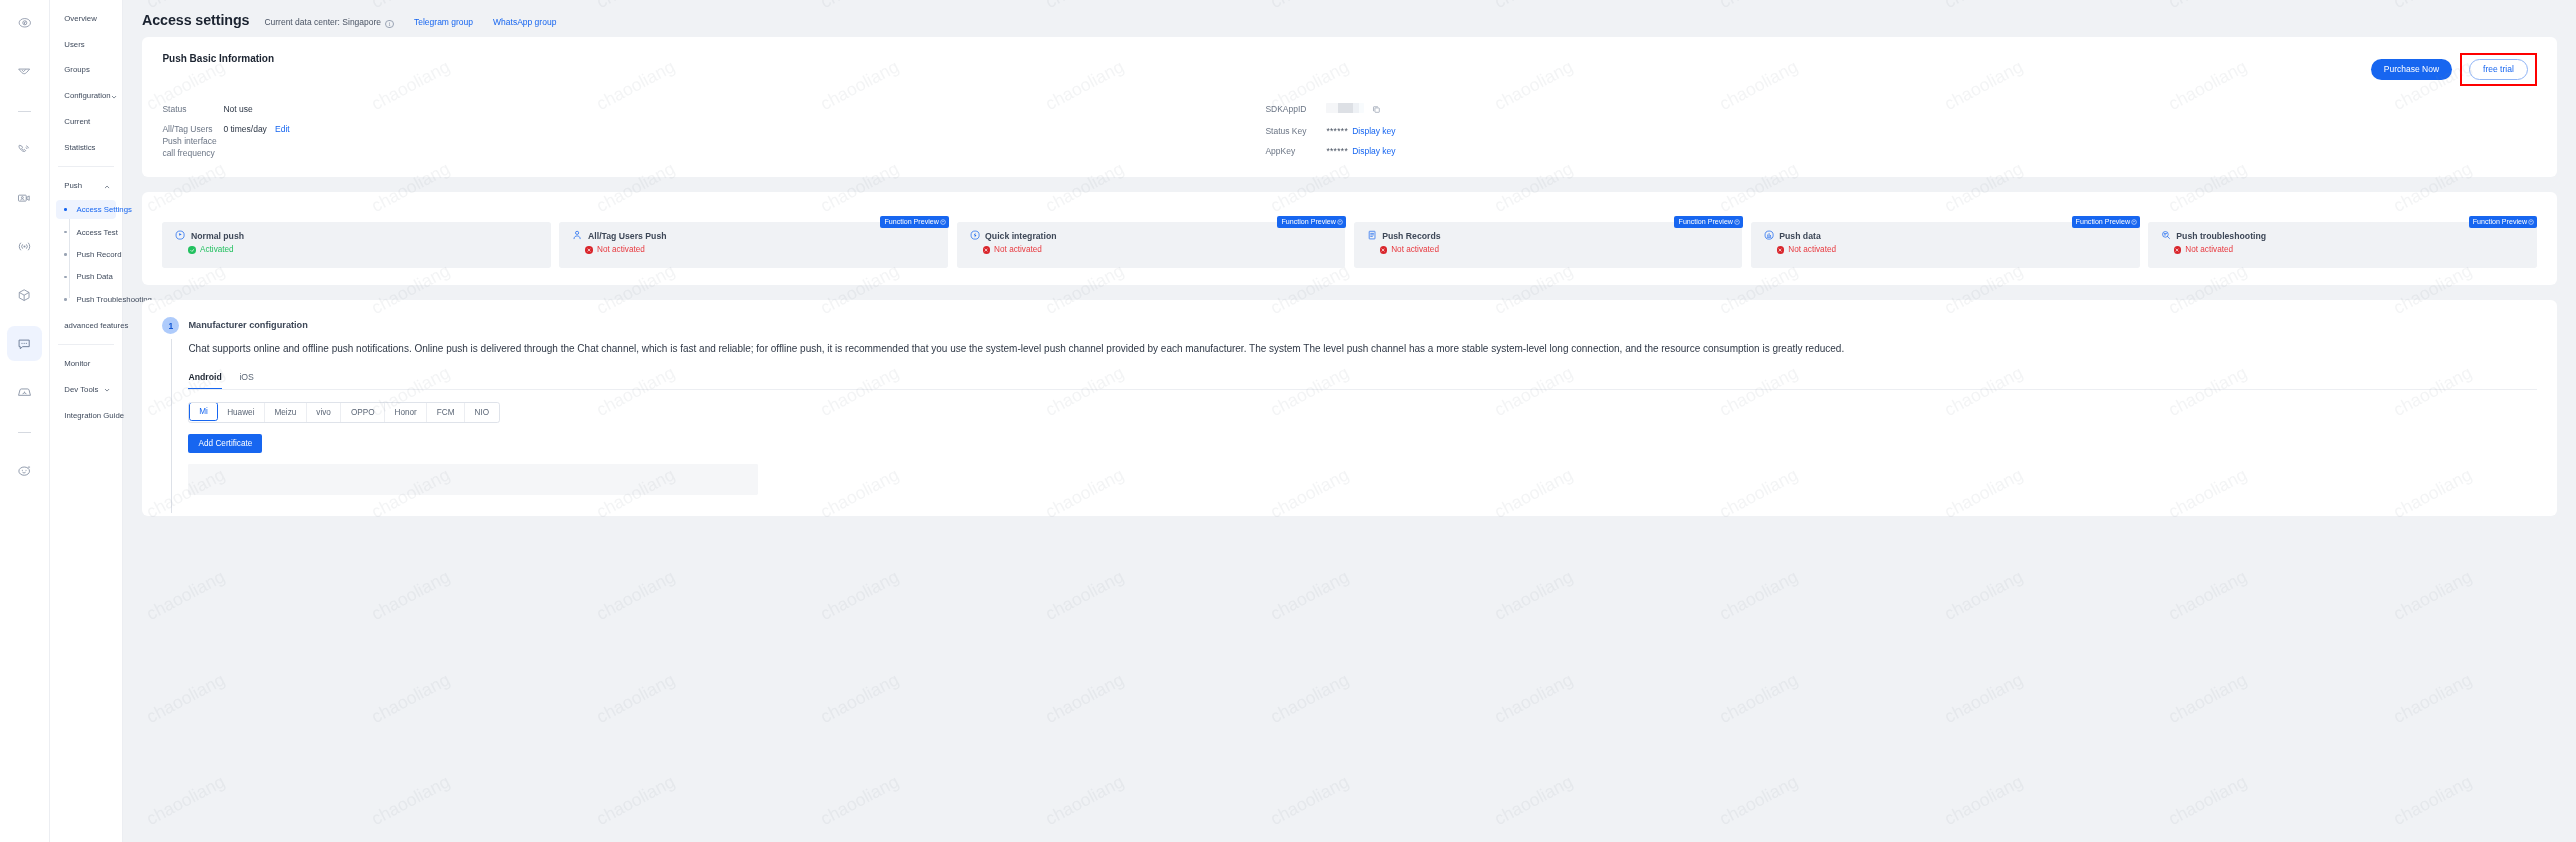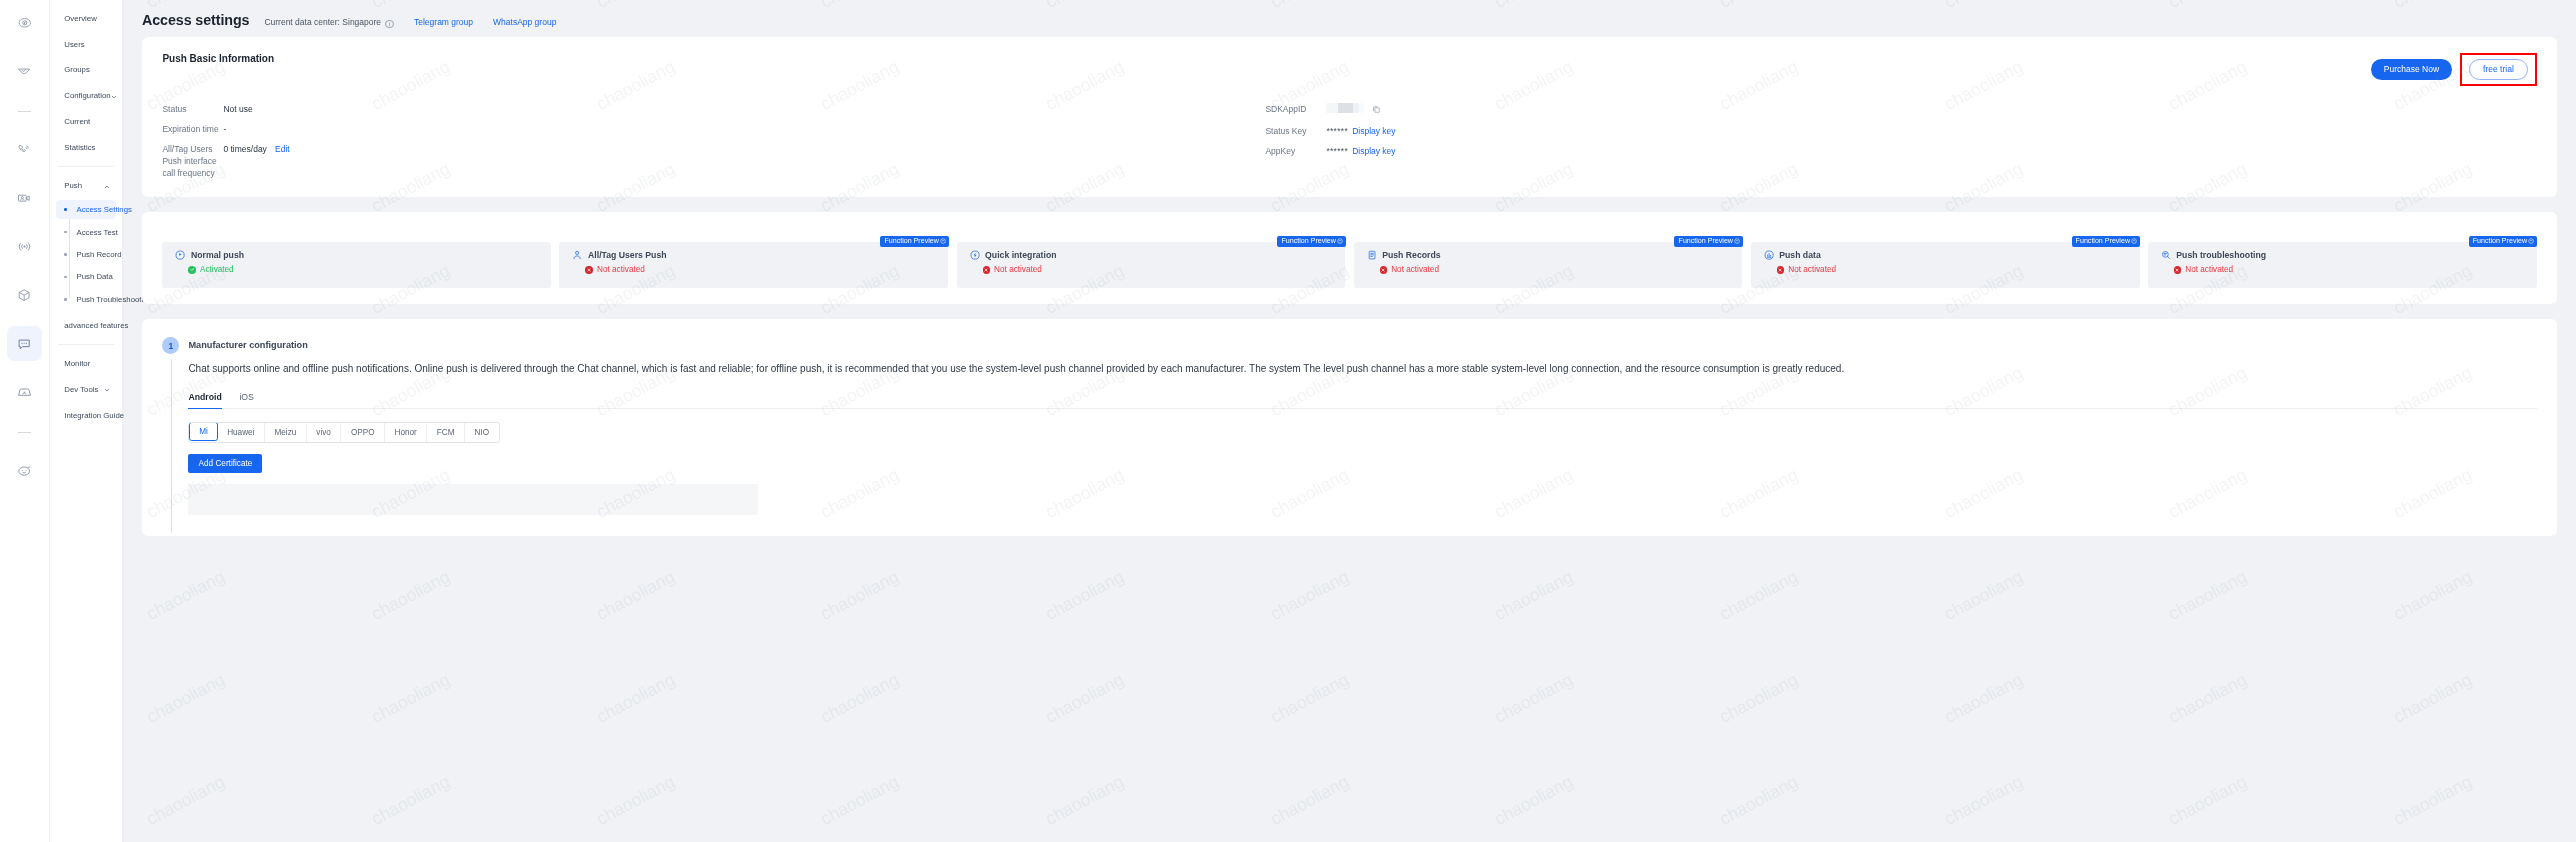--- a/index.html
+++ b/index.html
@@ -401,24 +401,20 @@
                 <button class="btn-ghost">free trial</button>
               </div>
             </div>
           </div>
 
           <div class="info-cols">
             <div class="info-col-l">
               <div class="info-row">
                 <div class="info-label">Status</div>
                 <div class="info-val">Not use</div>
-              </div>
-              <div class="info-row">
-                <div class="info-label">Expiration time</div>
-                <div class="info-val">-</div>
               </div>
               <div class="info-row">
                 <div class="info-label">All/Tag Users Push interface call frequency</div>
                 <div class="info-val">
                   <span>0 times/day</span><a class="lnk">Edit</a>
                 </div>
               </div>
             </div>
 
             <div>

